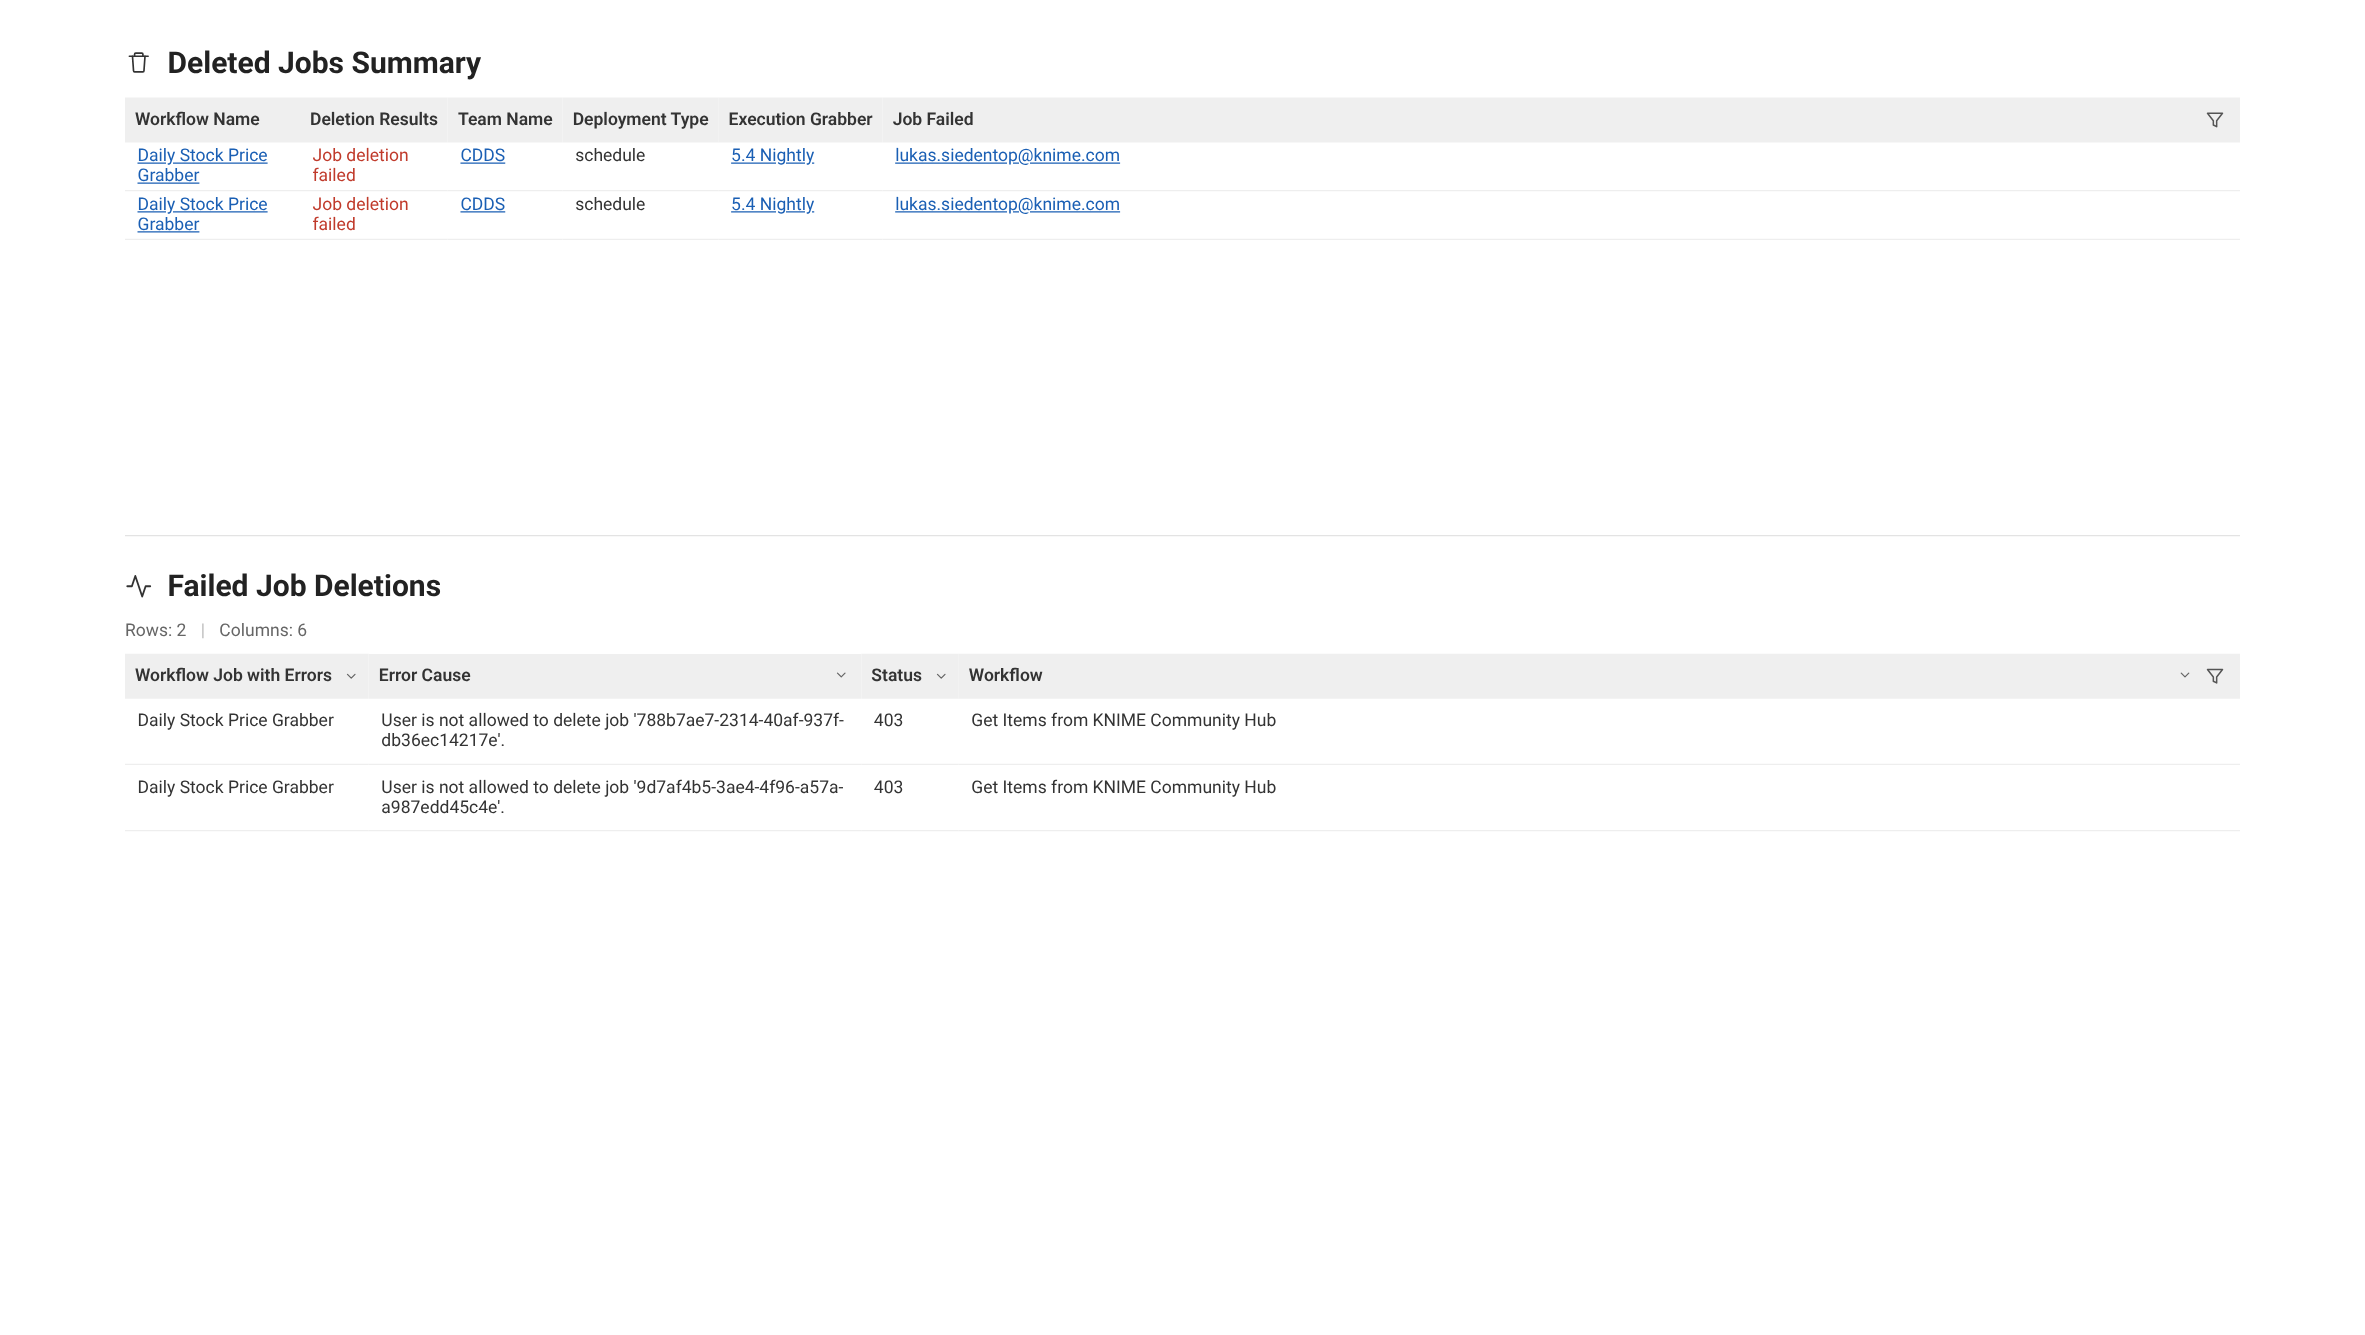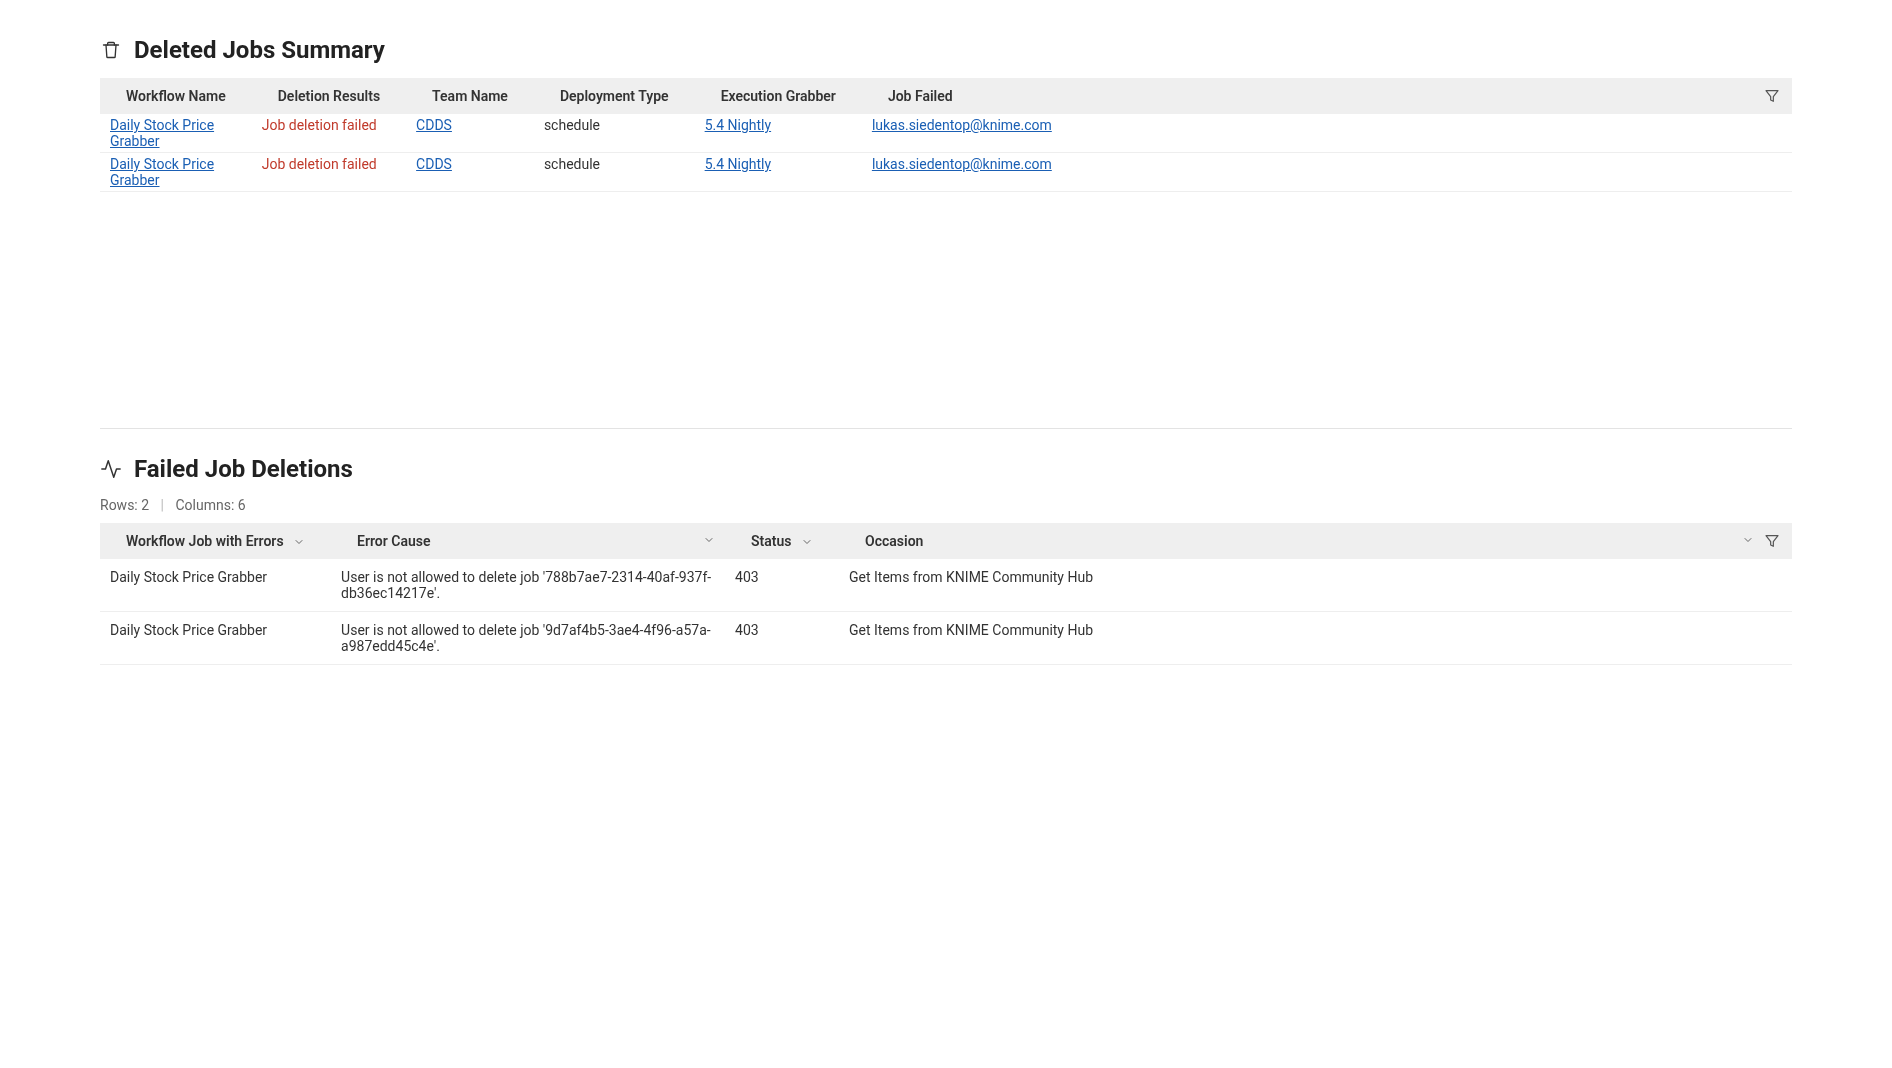--- a/index.html
+++ b/index.html
@@ -53,21 +53,21 @@
     border-collapse: collapse;
   }
   thead tr {
     background: #efefef;
   }
   thead th {
     text-align: left;
     font-weight: 600;
     font-size: 14px;
     color: #333;
-    padding: 10px 26px;
+    padding: 10px 8px;
     white-space: nowrap;
   }
   tbody tr {
     border-bottom: 1px solid #eee;
   }
   tbody td {
     padding: 6px 10px;
     font-size: 14px;
     vertical-align: top;
     color: #333;
@@ -283,21 +283,21 @@
               </span>
             </th>
             <th>
               <span>Status</span>
               <span class="sort-chevron">
                 <svg viewBox="0 0 24 24" width="12" height="12" fill="none" stroke="#666" stroke-width="2" stroke-linecap="round" stroke-linejoin="round">
                     <polyline points="6 9 12 15 18 9"></polyline>
                   </svg>
               </span>
             </th>
-            <th>Occasion</th>
+            <th>Workflow</th>
           </tr>
         </thead>
         <tbody>
           <tr>
             <td><span>Daily Stock Price Grabber</span></td>
             <td><span>User is not allowed to delete job '788b7ae7-2314-40af-937f-db36ec14217e'.</span></td>
             <td><span>403</span></td>
             <td><span>Get Items from KNIME Community Hub</span></td>
           </tr>
           <tr>

